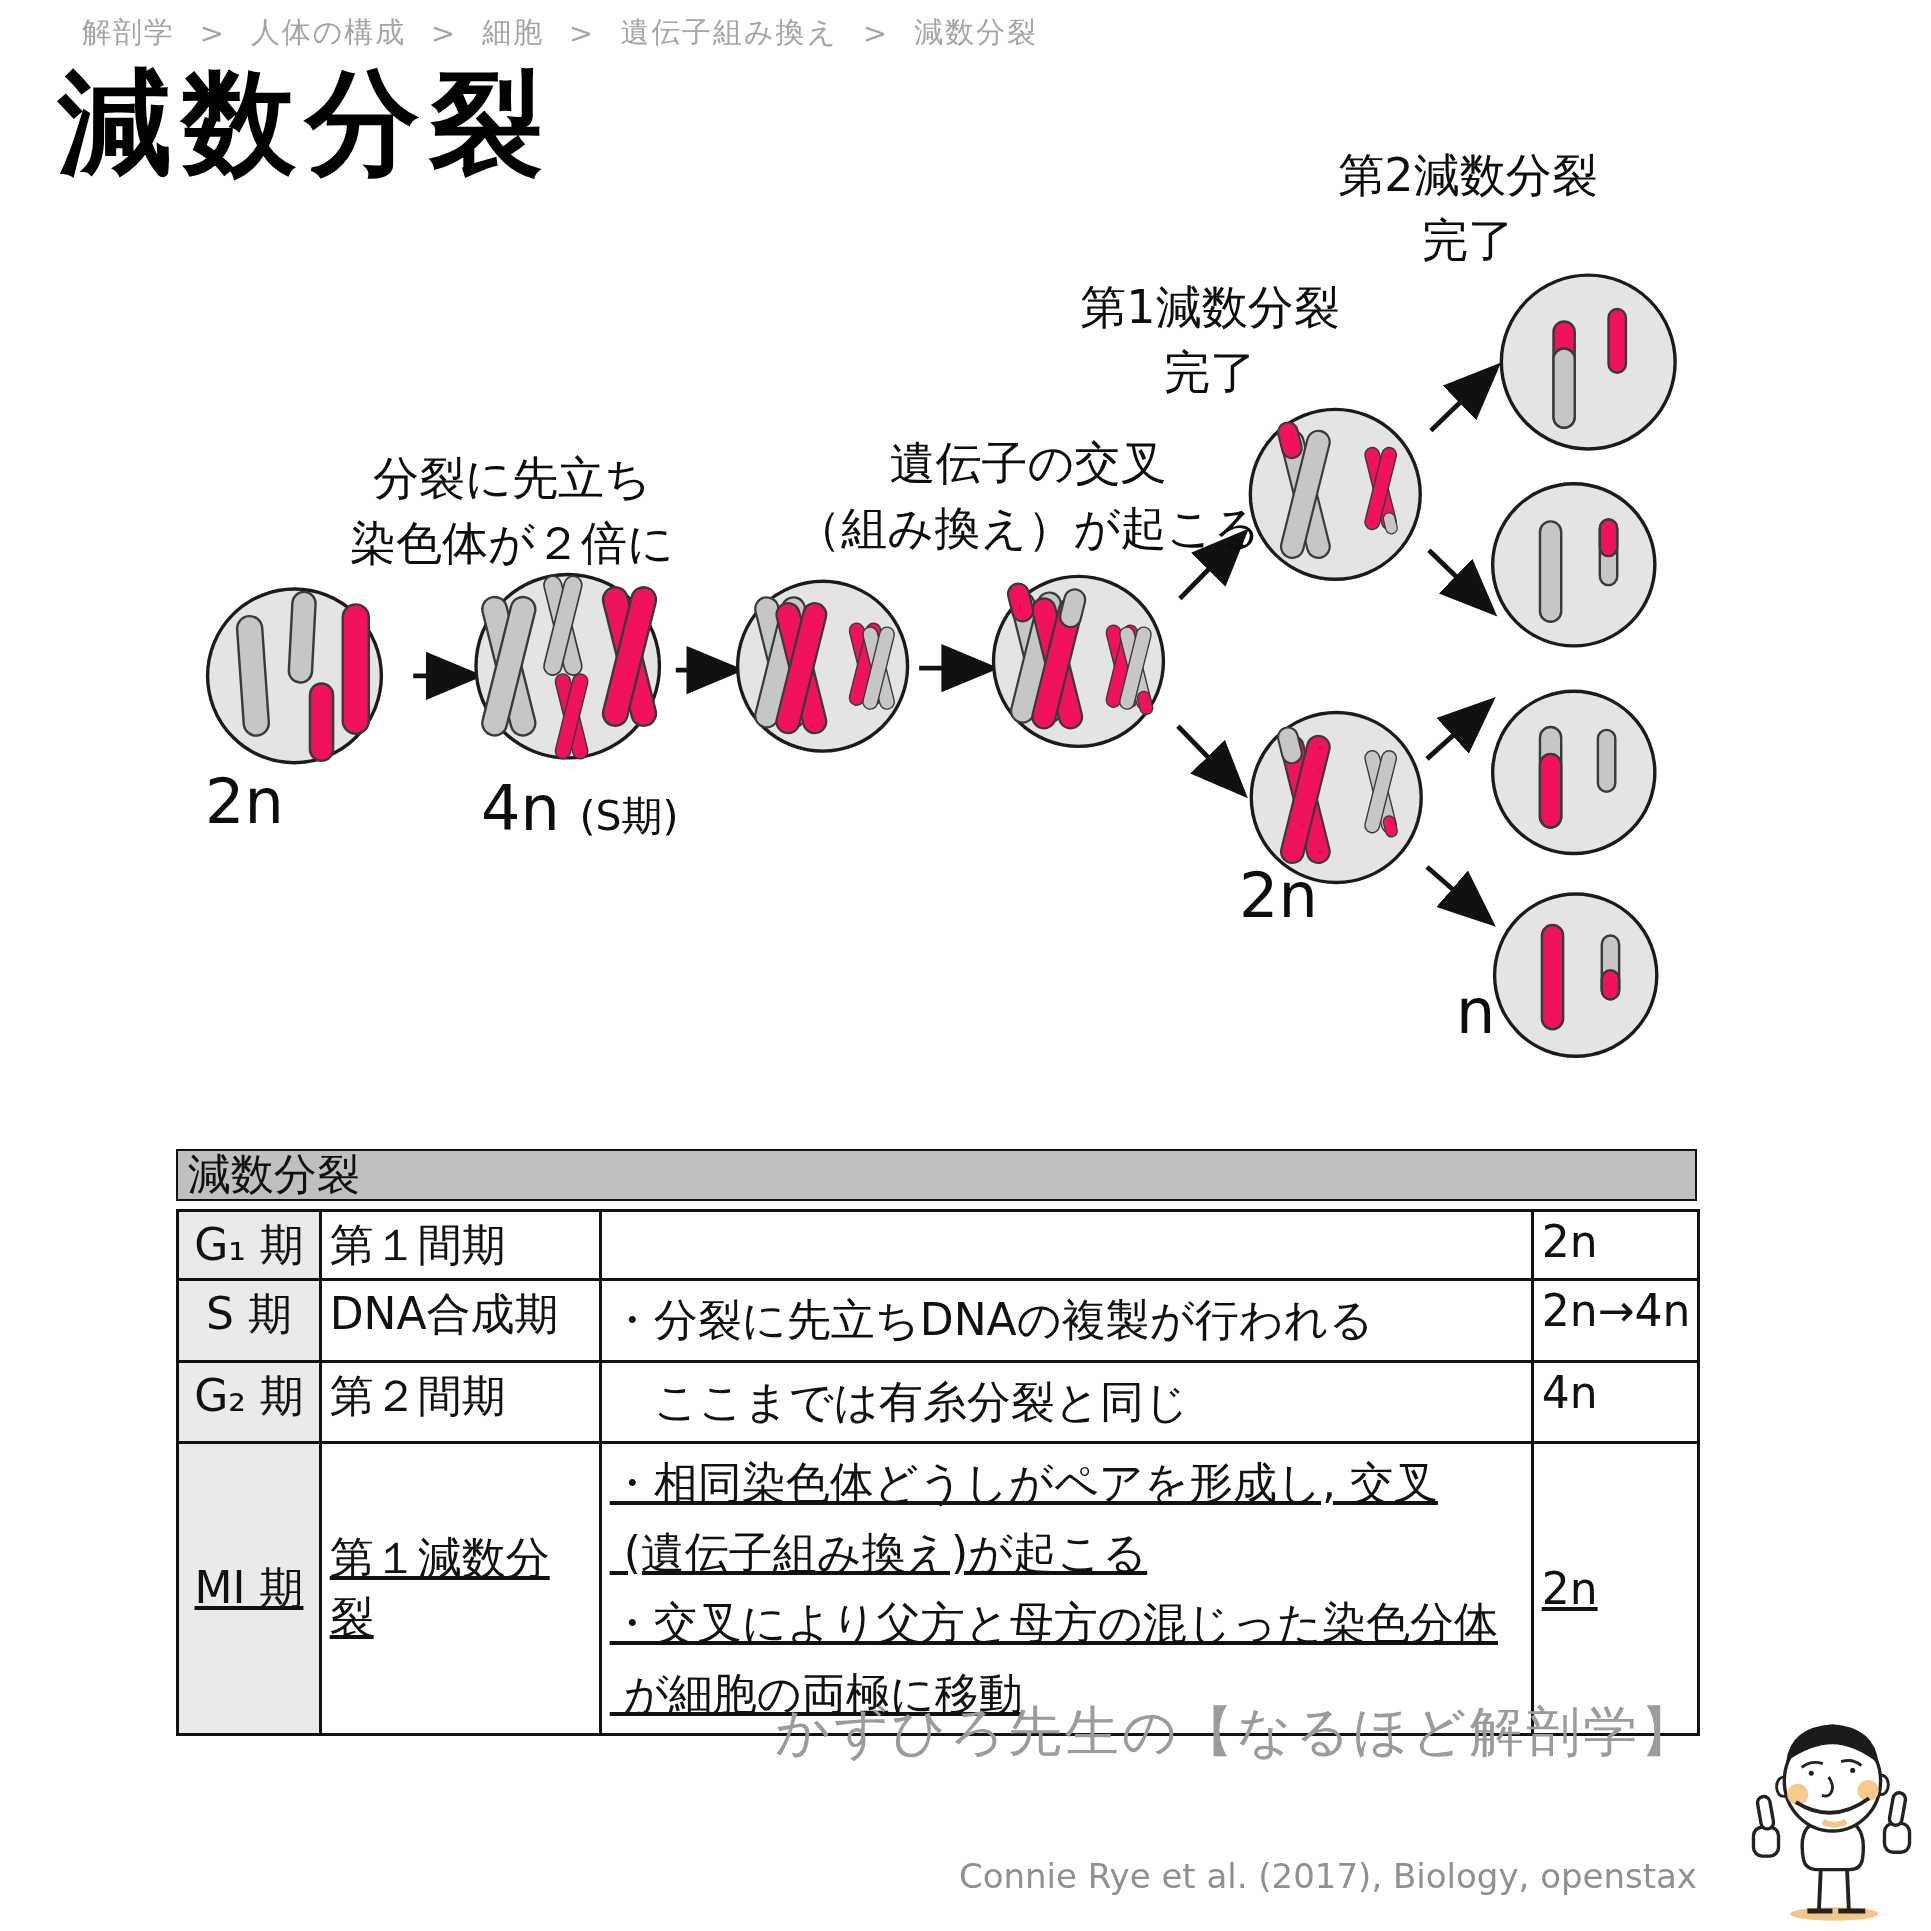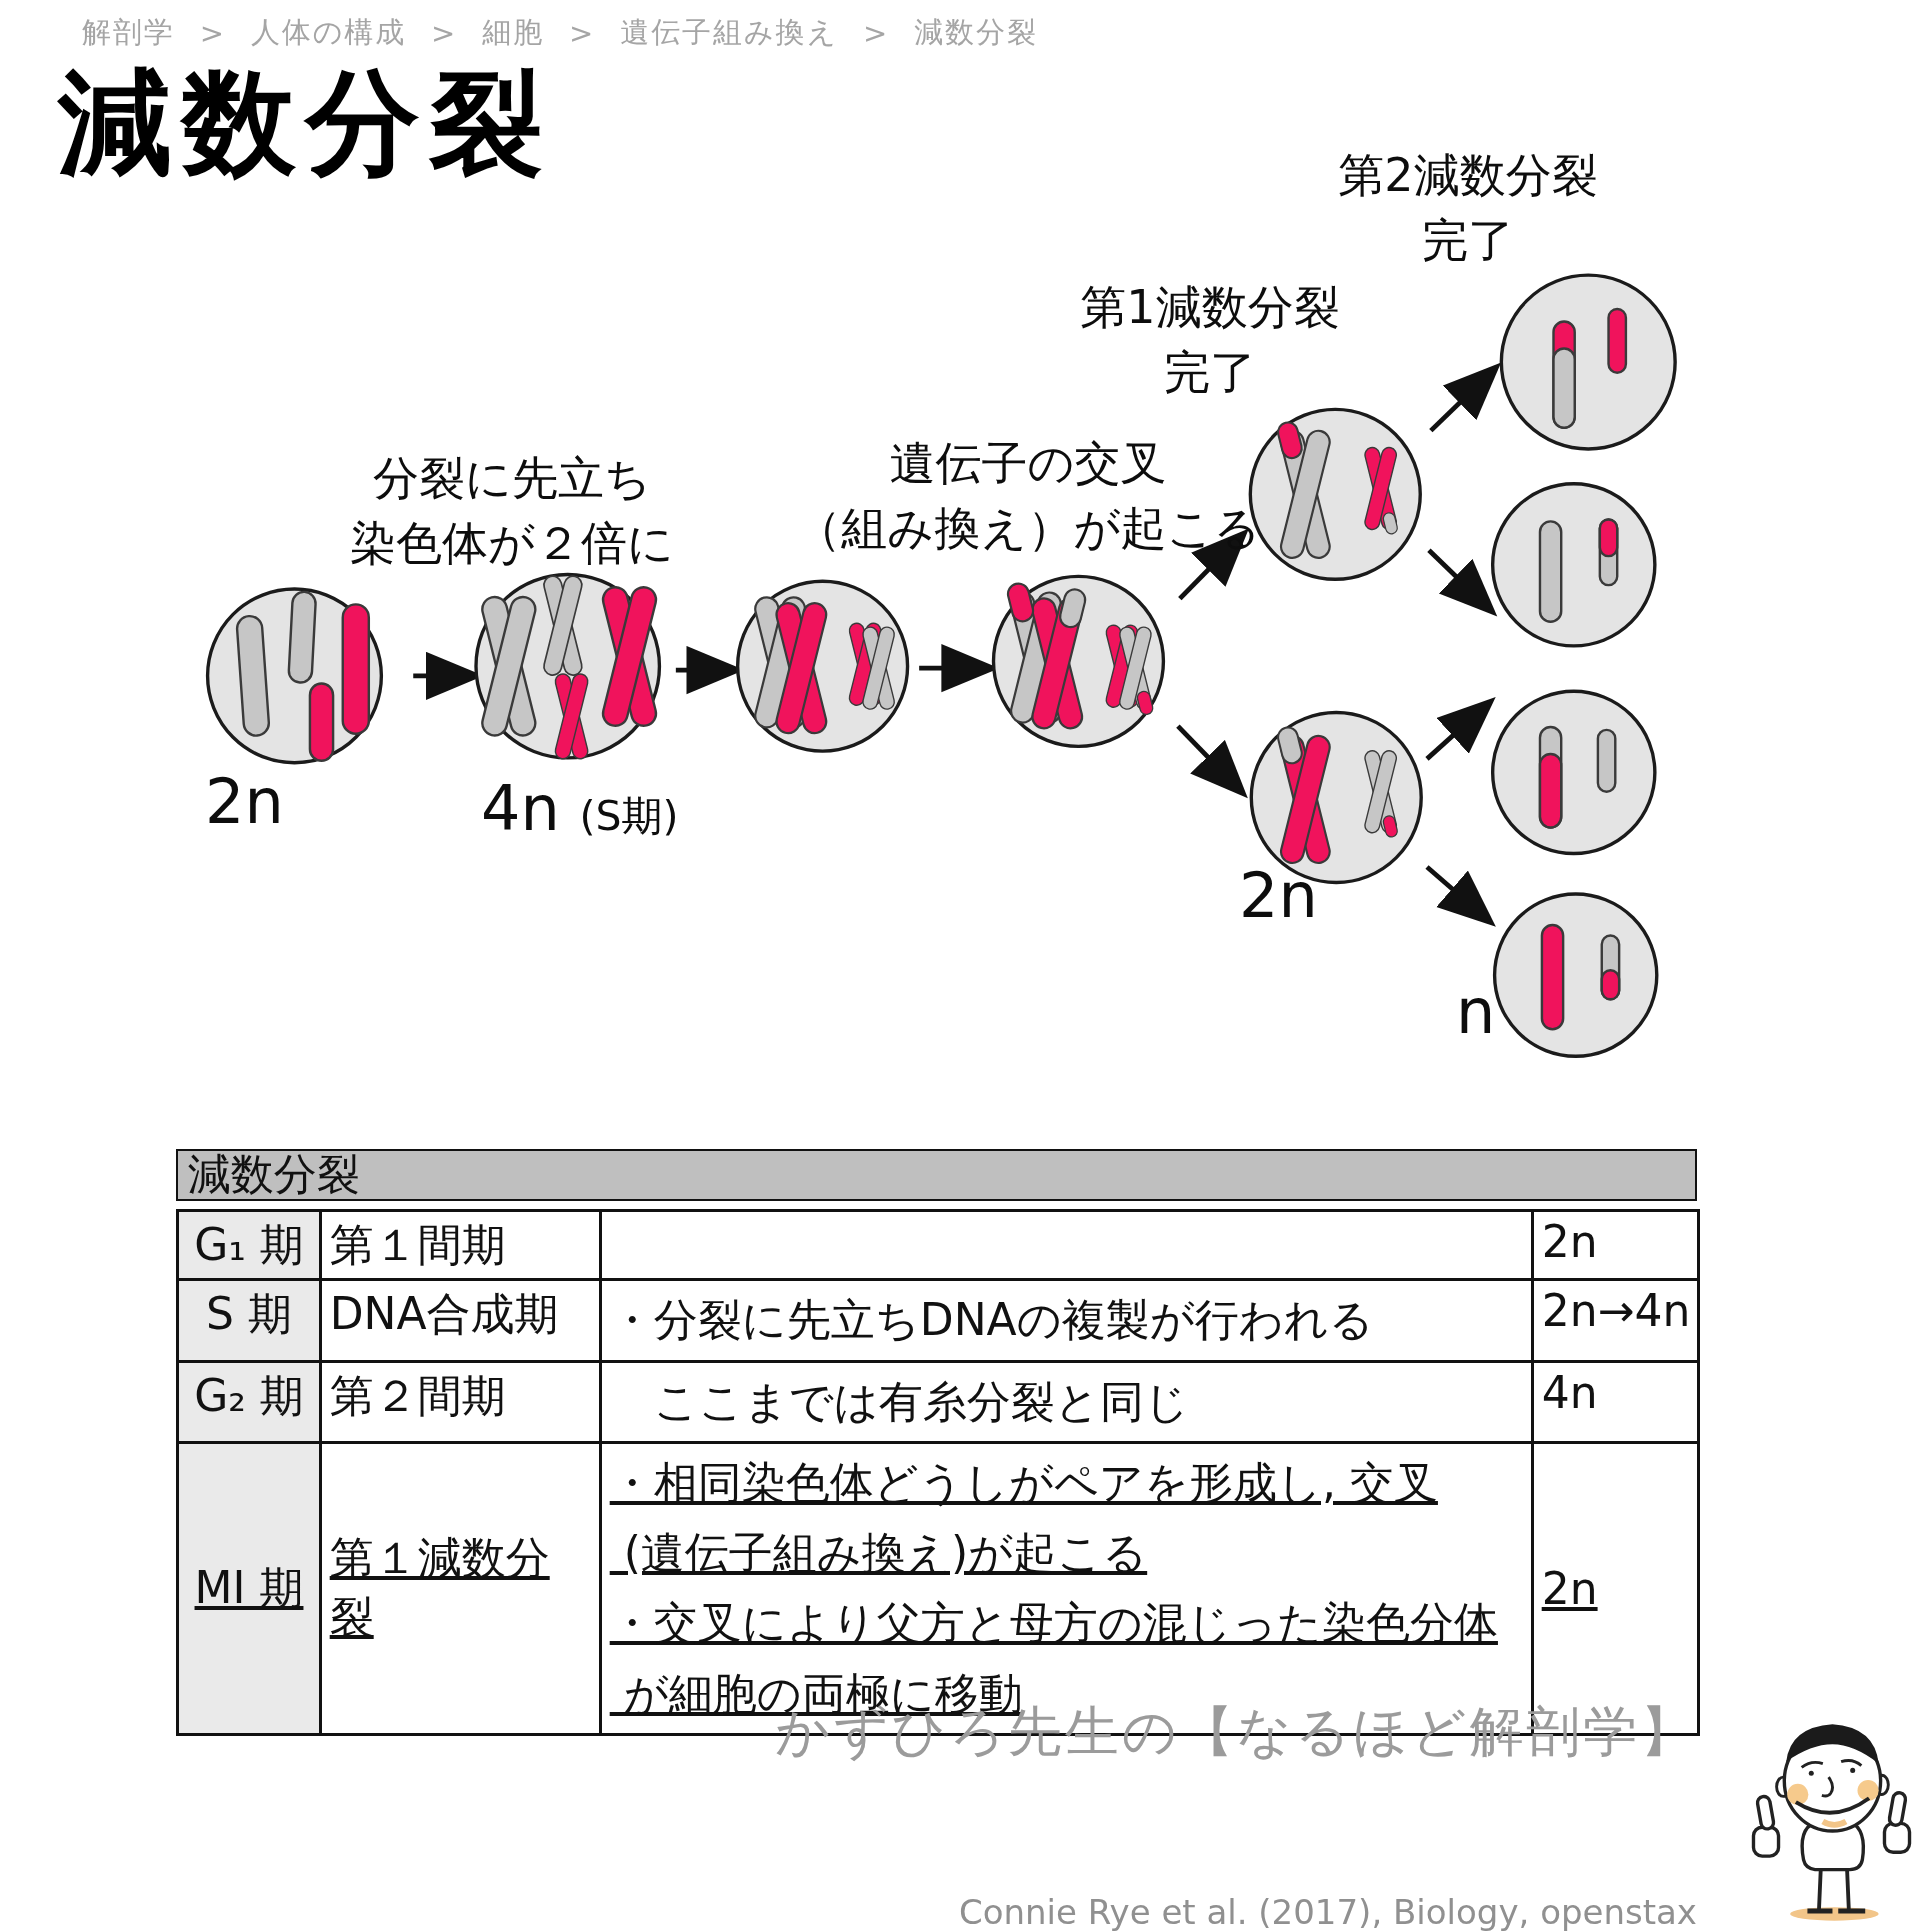--- a/index.html
+++ b/index.html
@@ -215,21 +215,21 @@
  (遺伝子組み換え)が起こる
 ・交叉により父方と母方の混じった染色分体
  が細胞の両極に移動</td>
         <td>2n</td>
       </tr>
     </tbody>
       </table>
   </div>
 
   <div class="abs brand" style="right:234px;top:1696px;text-align:center;">かずひろ先生の【なるほど解剖学】</div>
-  <div class="abs citation" style="right:234px;top:1856px;margin-top:36px;">Connie Rye et al. (2017), Biology, openstax</div>
+  <div class="abs citation" style="right:234px;top:1856px;">Connie Rye et al. (2017), Biology, openstax</div>
 
   <svg class="abs" style="left:1740px;top:1711px;" width="183" height="217" viewBox="0 0 190 220">
     <ellipse cx="98" cy="208" rx="46" ry="7" fill="#F2C589"></ellipse>
     <path d="M84,158 L82,204 M111,158 L113,204" stroke="#222" stroke-width="4" fill="none"></path>
     <path d="M70,205 H96 M102,205 H130" stroke="#222" stroke-width="5" fill="none"></path>
     <path d="M66,152 Q60,120 78,113 L96,108 L114,112 Q132,120 127,152 Q125,162 114,162 L78,162 Q68,161 66,152 Z" fill="#fff" stroke="#222" stroke-width="3.5"></path>
     <g>
       <rect x="14" y="118" width="26" height="30" rx="9" fill="#fff" stroke="#222" stroke-width="3.5"></rect>
       <rect x="20" y="86" width="13" height="34" rx="6.5" fill="#fff" stroke="#222" stroke-width="3.5" transform="rotate(-10 26 103)"></rect>
     </g>

